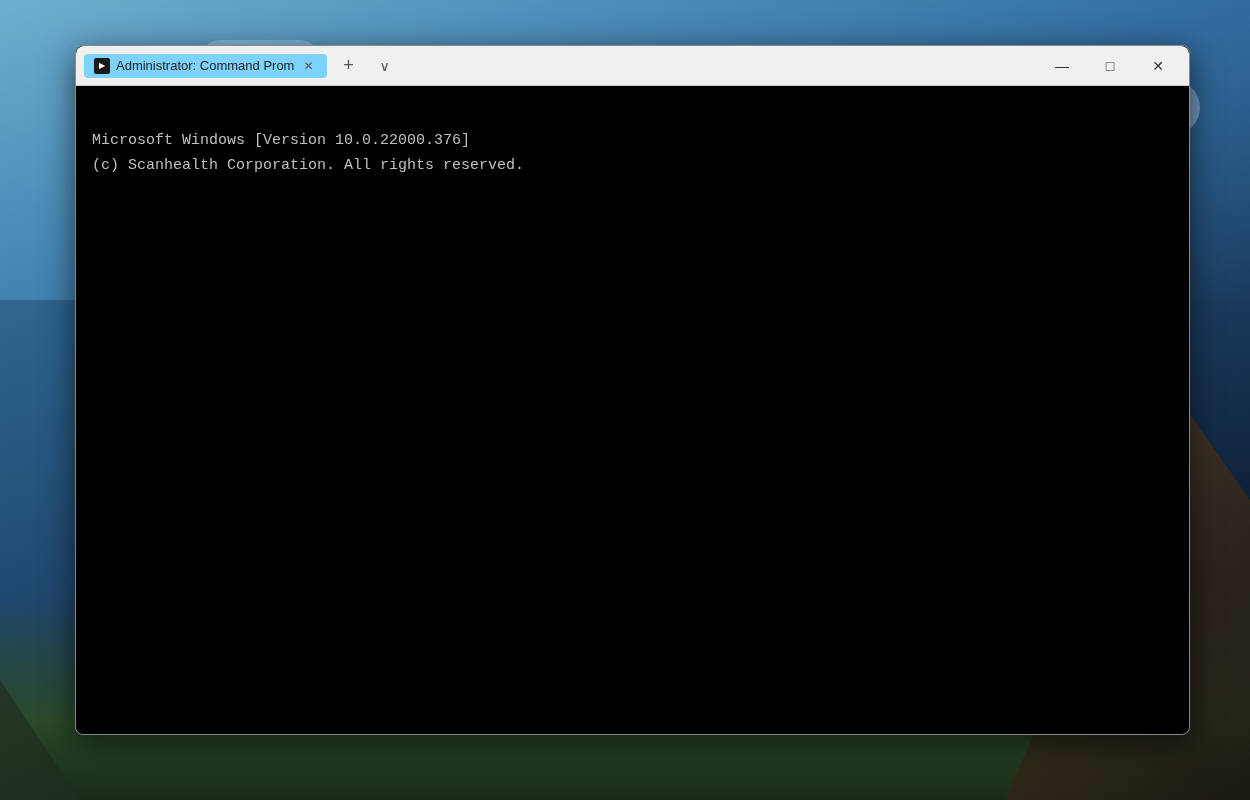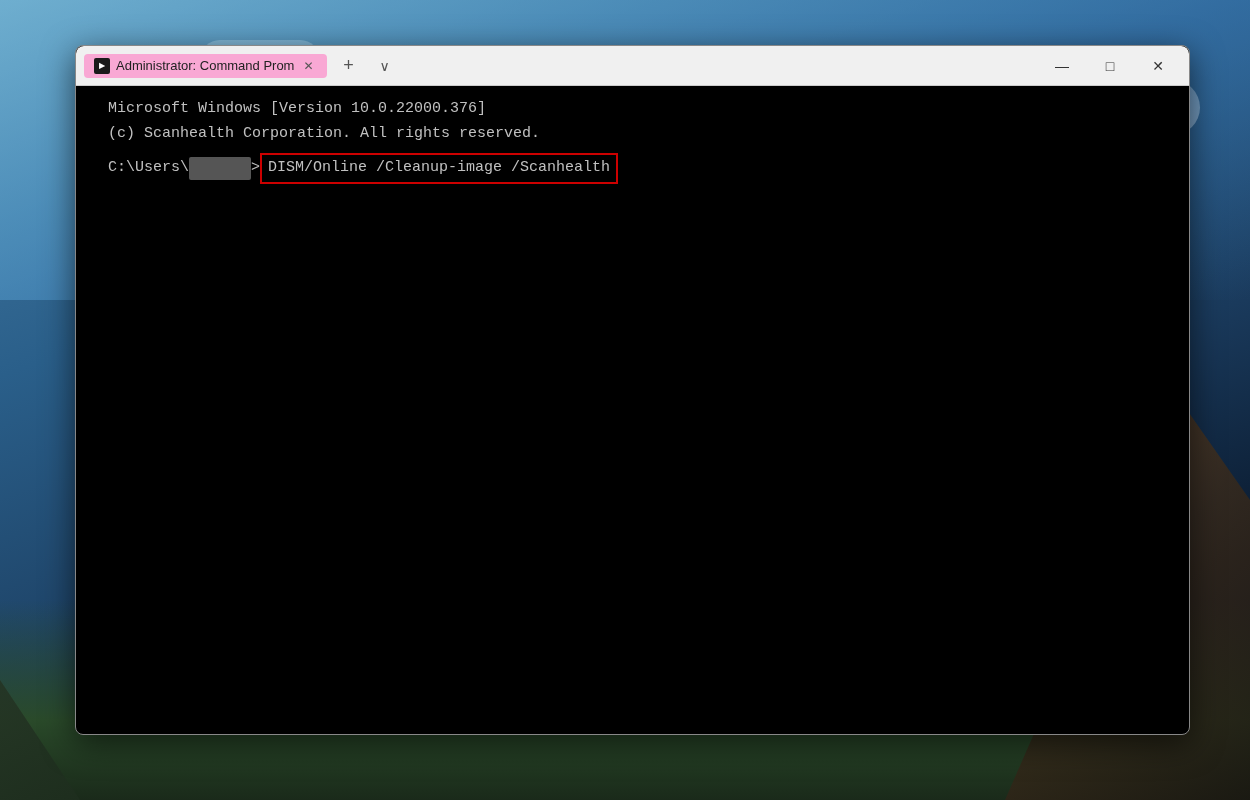--- a/index.html
+++ b/index.html
@@ -126,21 +126,21 @@
       display: flex;
       align-items: center;
       gap: 8px;
       flex: 1;
     }
 
     .tab-item {
       display: flex;
       align-items: center;
       gap: 6px;
-      background: #f9a8d4;
+      background: #7dd3fc;
       padding: 4px 10px;
       border-radius: 4px;
       font-size: 13px;
       color: #222;
     }
 
     .tab-close-icon {
       font-size: 12px;
       color: #555;
       cursor: pointer;
@@ -201,25 +201,26 @@
       align-items: center;
       justify-content: center;
       cursor: pointer;
       font-size: 14px;
       color: #333;
       border-radius: 4px;
     }
 
     
     .terminal-content {
-      padding: 12px 32px;
+      padding: 12px 16px;
       font-family: 'Courier New', Consolas, monospace;
       font-size: 15px;
       color: #c0c0c0;
       line-height: 1.5;
+      margin-top: 32px;
     }
 
     .terminal-line {
       white-space: pre;
       margin-bottom: 2px;
     }
 
     .prompt-line {
       display: flex;
       align-items: center;
@@ -295,22 +296,16 @@
         <div class="win-btn close">
           <span>✕</span>
         </div>
       </div>
     </div>
 
     <div class="terminal-content">
       <div class="terminal-line">Microsoft Windows [Version 10.0.22000.376]</div>
       <div class="terminal-line">(c) Scanhealth Corporation. All rights reserved.</div>
 
-      <div class="prompt-line">
-        <span class="prompt-text">C:\Users\</span>
-        <span class="username-hidden">██████</span>
-        <span class="prompt-text">&gt;</span>
-        <span class="command-highlight">DISM/Online /Cleanup-image /Scanhealth</span>
-      </div>
     </div>
 
   </div>
 </div>
 
 </body></html>

